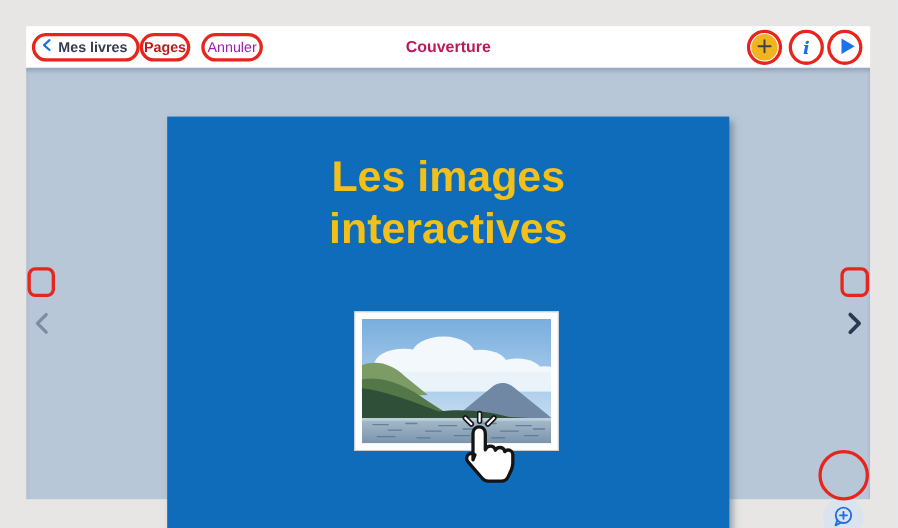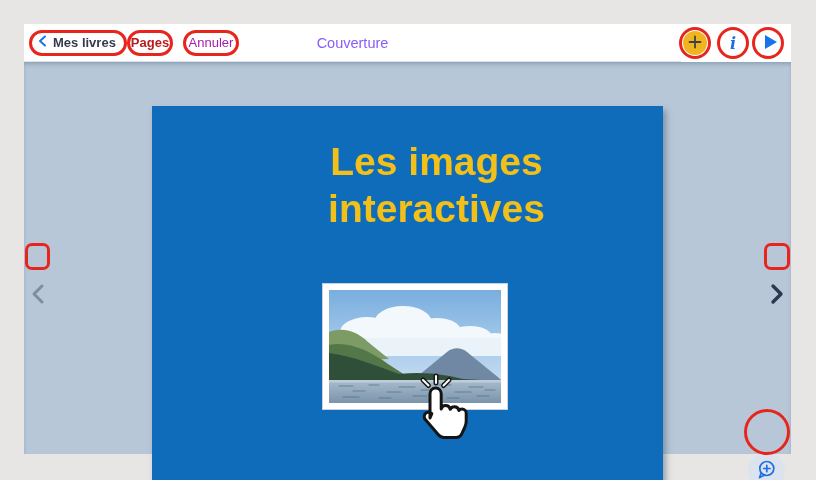--- a/index.html
+++ b/index.html
@@ -3,33 +3,33 @@
 <meta charset="utf-8">
 <style>
   html,body { margin:0; padding:0; }
   .stage {
     position:relative; width:816px; height:480px;
     background:#e7e6e4; overflow:hidden;
     font-family:"Liberation Sans", sans-serif;
   }
   .window { position:absolute; left:24px; top:24px; width:767px; height:430px; background:#fff; }
   .toolbar {
-    position:absolute; left:0; top:0; width:657px; height:38px;
+    position:absolute; left:0; top:0; width:767px; height:38px;
     background:#ffffff; border-bottom:1px solid #dfe3e6; box-sizing:border-box;
   }
   .tb-btn {
     position:absolute; top:5px; height:27px; display:flex; align-items:center;
     background:none; border:none; font-family:inherit; cursor:pointer; padding:0;
   }
   .btn-back { left:14px; gap:6px; font-size:13px; font-weight:bold; color:#333c4e; }
   .btn-pages { left:103px; width:46px; justify-content:center; font-size:13px; font-weight:bold; color:#b91c1c; }
   .btn-cancel { left:159px; width:56px; justify-content:center; font-size:13px; color:#a21caf; }
   .tb-title {
     position:absolute; left:0; top:0; width:100%; height:38px; line-height:38px;
-    text-align:center; font-size:14.5px; font-weight:normal; color:#8b5cf6;
+    text-align:center; font-size:14.5px; font-weight:bold; color:#be185d;
   }
   .btn-add {
     position:absolute; left:659px; top:7px; width:24px; height:24px; border-radius:50%;
     background:#f0b41e; border:none; cursor:pointer; display:flex; align-items:center; justify-content:center; padding:0;
   }
   .btn-info {
     position:absolute; left:697px; top:7px; width:24px; height:24px; background:none; border:none; cursor:pointer;
     font-family:"DejaVu Serif", serif; font-style:italic; font-weight:bold; font-size:16px; color:#1a6fe8;
     display:flex; align-items:center; justify-content:center; padding:0;
   }
@@ -46,21 +46,21 @@
     display:flex; align-items:center; justify-content:center; padding:0;
   }
   .nav-prev { left:2px;  top:221px; }
   .nav-next { left:741px; top:221px; }
   .book-page {
     position:absolute; left:128px; top:44px; width:511px; height:381px;
     background:#0e6cba; box-shadow:3px 4px 6px rgba(70,90,115,.5);
   }
   .cover-title {
     position:absolute; left:0; top:32px; width:100%; text-align:center;
-    font-size:39px; line-height:47px; font-weight:bold; color:#f2c018;padding-left:29px;
+    font-size:39px; line-height:47px; font-weight:bold; color:#f2c018;
   }
   .cover-image {
     position:absolute; left:170px; top:177px; width:186px; height:127px;
     background:#ffffff; border:1px solid #c9d2da; box-sizing:border-box; padding:6px; cursor:pointer;
   }
   .cover-image svg { display:block; width:172px; height:113px; }
   .tap-hand { position:absolute; left:256px; top:266px; width:64px; height:76px; }
   .comment-btn {
     position:absolute; left:724px; top:390px; width:37px; height:37px; border-radius:50%;
     background:#dbe3ef; border:none; cursor:pointer; display:flex; align-items:center; justify-content:center; padding:0;

